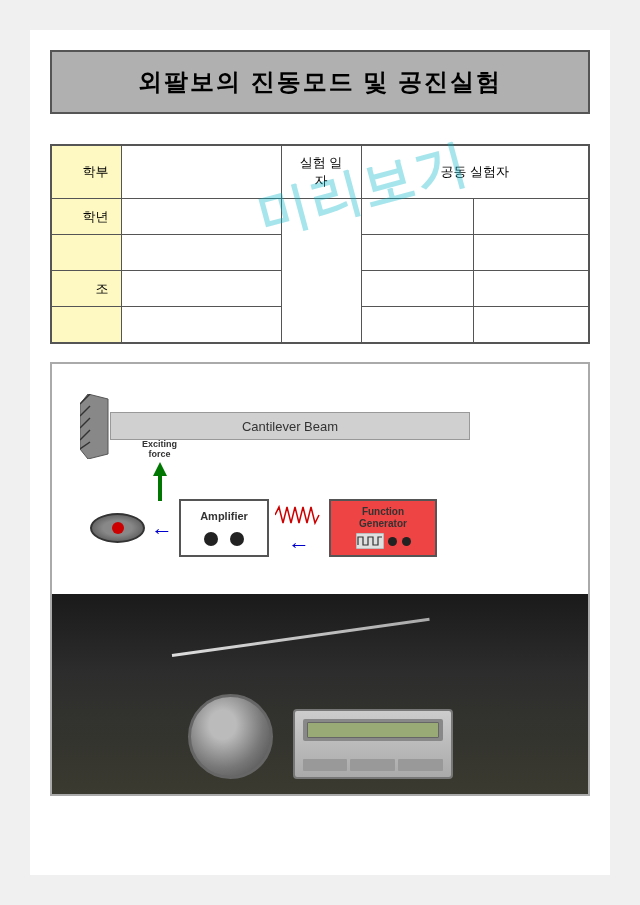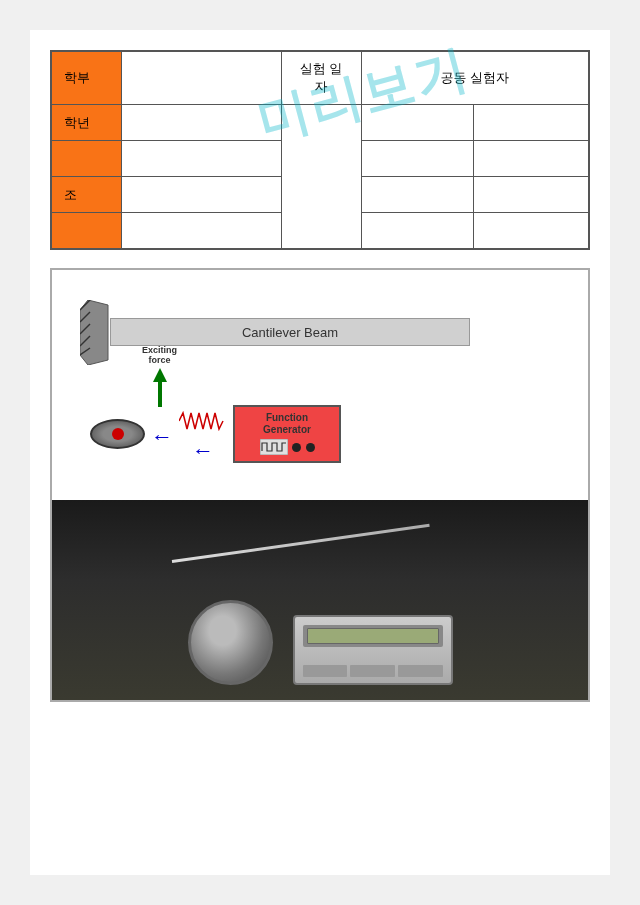--- a/index.html
+++ b/index.html
@@ -39,22 +39,22 @@
       border: 2px solid #555;
       position: relative;
     }
     .info-table td {
       border: 1px solid #555;
       padding: 8px 12px;
       font-size: 13px;
       height: 36px;
     }
     .info-table .label-cell {
-      background: #f97316;
-      text-align: left;
+      background: #fef9c3;
+      text-align: right;
       width: 70px;
       font-weight: normal;
     }
     .info-table .value-cell {
       width: 160px;
     }
     .info-table .header-date {
       text-align: center;
       width: 80px;
       font-weight: normal;
@@ -189,20 +189,27 @@
       gap: 6px;
       padding: 0 10px;
     }
   </style>
 </head>
 <body>
 
 <div class="page">
 
   
+  <table class="title-table">
+    <tbody>
+        <tr class="title-row">
+      <td>외팔보의 진동모드 및 공진실험</td>
+    </tr>
+  </tbody>
+    </table>
 
   
   <div class="watermark-container">
     <div class="watermark">미리보기</div>
     <table class="info-table">
       <tbody>
           <tr>
         <td class="label-cell">학부</td>
         <td class="value-cell"></td>
         <td class="header-date">실험 일자</td>
@@ -272,20 +279,27 @@
           <div style="display:flex;flex-direction:column;align-items:center;">
             <div style="width:55px;height:30px;background:radial-gradient(ellipse at 50% 50%, #888 40%, #444 100%);border-radius:50%;border:2px solid #333;position:relative;display:flex;align-items:center;justify-content:center;">
               <div style="width:12px;height:12px;background:#cc0000;border-radius:50%;"></div>
             </div>
           </div>
 
           <div style="display:flex;flex-direction:column;align-items:center;">
             <div class="arrow-left">←</div>
           </div>
 
+          <div style="width:90px;height:58px;border:2px solid #555;background:white;display:flex;flex-direction:column;align-items:center;justify-content:space-around;padding:4px;">
+            <span style="font-size:11px;font-weight:bold;color:#333;">Amplifier</span>
+            <div style="display:flex;gap:12px;">
+              <div style="width:14px;height:14px;background:#222;border-radius:50%;"></div>
+              <div style="width:14px;height:14px;background:#222;border-radius:50%;"></div>
+            </div>
+          </div>
 
           <div style="display:flex;flex-direction:column;align-items:center;">
 
             <svg width="48" height="28" viewBox="0 0 48 28">
               <polyline points="0,14 4,6 8,22 12,6 16,22 20,6 24,22 28,6 32,22 36,6 40,22 44,14" fill="none" stroke="#cc0000" stroke-width="1.5"></polyline>
             </svg>
             <div class="arrow-left">←</div>
           </div>
 
           <div style="width:108px;height:58px;border:2px solid #555;background:#ef4444;display:flex;flex-direction:column;align-items:center;justify-content:space-around;padding:4px;">

